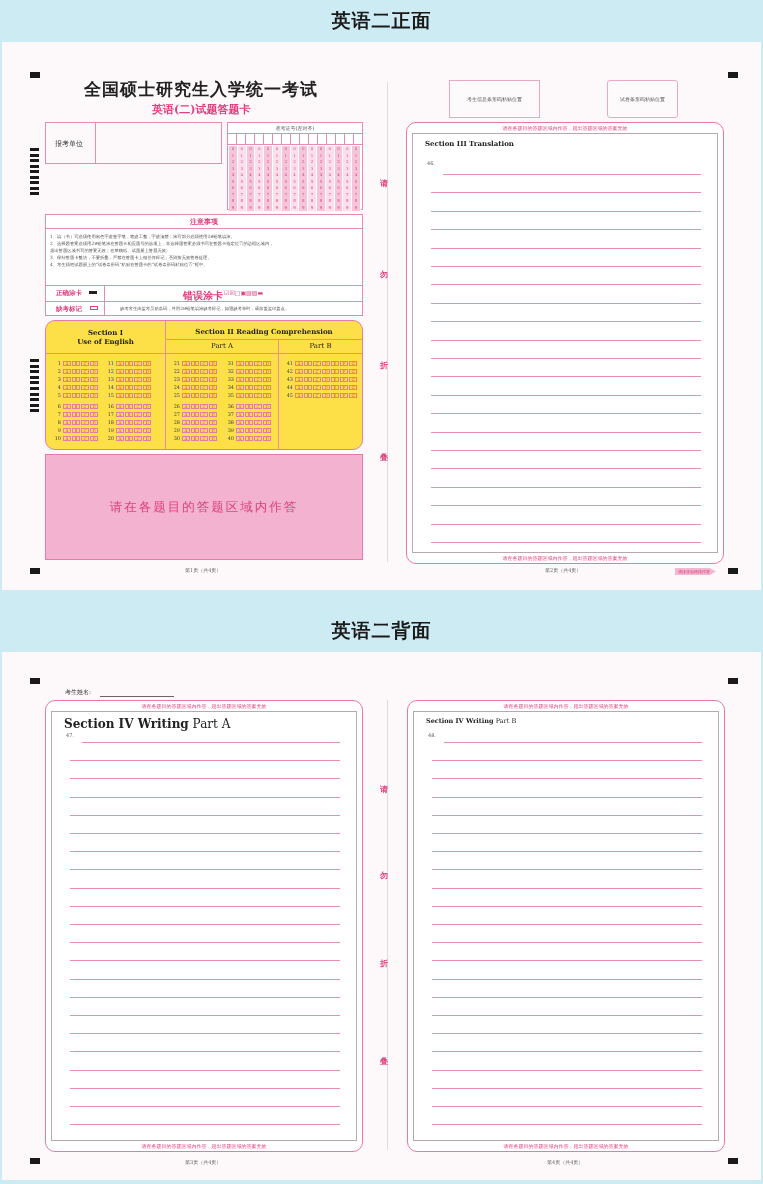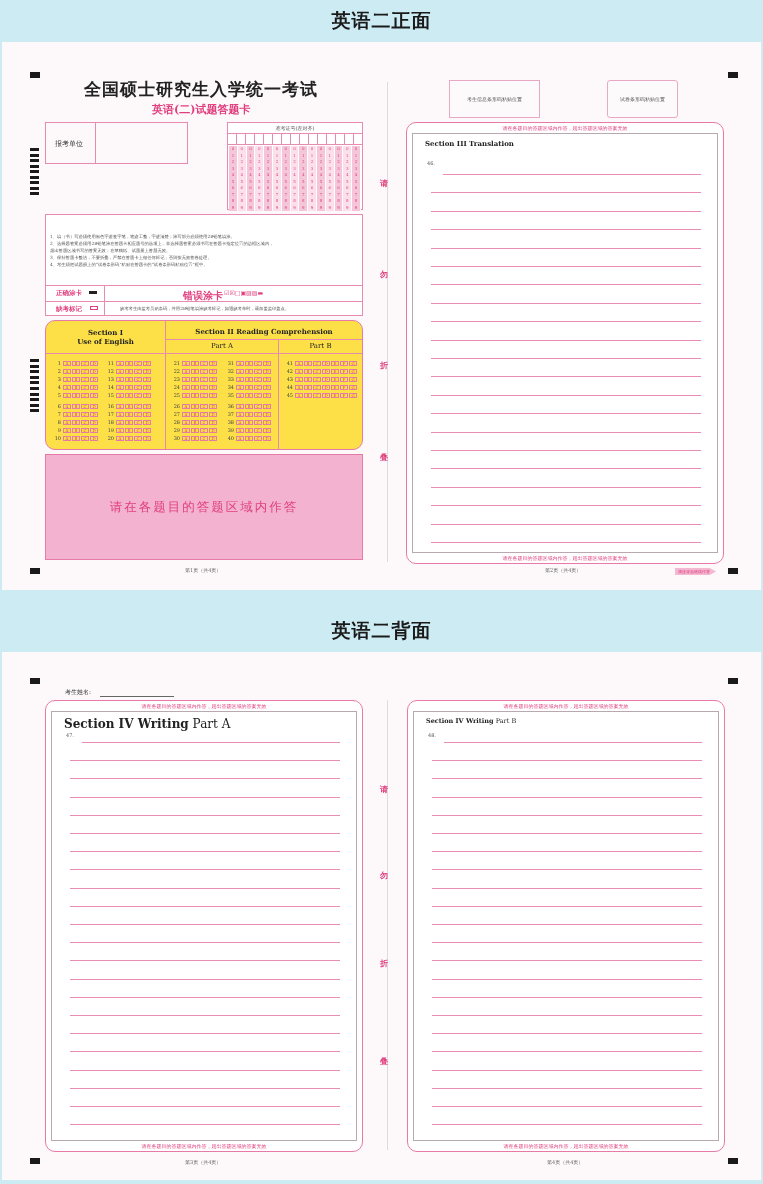--- a/index.html
+++ b/index.html
@@ -49,21 +49,21 @@
       <div></div>
       <div></div>
       <div></div>
       <div></div>
       <div></div>
       <div></div>
       <div></div>
       <div></div>
   </div>
 
-  <div class="box" style="left:43px;top:80px;width:143px;height:42px">
+  <div class="box" style="left:43px;top:80px;width:177px;height:42px">
     <div style="position:absolute;left:49px;top:0;width:1px;height:100%;background:#e88bb0"></div>
     <div class="lbl" style="left:9px;top:16px">报考单位</div>
   </div>
 
   <div class="box" style="left:225px;top:80px;width:136px;height:88px;background:#fff">
     <div class="tiny" style="position:absolute;top:2px;width:100%;text-align:center">准考证号(左对齐)</div>
     <div style="position:absolute;top:10px;left:0;right:0;height:12px;border-top:1px solid #e88bb0;border-bottom:1px solid #e88bb0;background:repeating-linear-gradient(90deg,#fff 0 8px,#e88bb0 8px 9px)"></div>
     <div class="idgrid" id="idgrid" style="left:1px;right:1px;top:23px">
         <div class="idcell">0</div>
         <div class="idcell" style="background: rgb(251, 224, 236);">0</div>
@@ -212,20 +212,21 @@
         <div class="idcell" style="background: rgb(251, 224, 236);">9</div>
         <div class="idcell">9</div>
         <div class="idcell" style="background: rgb(251, 224, 236);">9</div>
         <div class="idcell">9</div>
         <div class="idcell" style="background: rgb(251, 224, 236);">9</div>
         <div class="idcell">9</div>
       </div>
   </div>
 
   <div class="box" style="left:43px;top:172px;width:318px;height:102px;background:#fff">
+    <div style="position:absolute;top:0;width:100%;height:14px;border-bottom:1px solid #e88bb0;text-align:center;font-size:7px;font-weight:bold;line-height:14px" class="pink">注意事项</div>
     <div style="position:absolute;left:4px;top:18px;font-size:4.3px;color:#555;line-height:7px">
       <div>1、填（书）写必须使用黑色字迹签字笔，笔迹工整，字迹清楚；涂写部分必须使用2B铅笔填涂。</div>
       <div>2、选择题答案必须用2B铅笔涂在答题卡相应题号的选项上，非选择题答案必须书写在答题卡指定位置的边框区域内，</div>
       <div>   超出答题区域书写的答案无效；在草稿纸、试题册上答题无效。</div>
       <div>3、保持答题卡整洁，不要折叠，严禁在答题卡上做任何标记，否则按无效答卷处理。</div>
       <div>4、考生须把试题册上的“试卷条形码”粘贴在答题卡的“试卷条形码粘贴位置”框中。</div>
     </div>
     <div style="position:absolute;left:0;right:0;top:70px;height:1px;background:#e88bb0"></div>
     <div style="position:absolute;left:0;right:0;top:86px;height:1px;background:#e88bb0"></div>
     <div style="position:absolute;left:58px;top:70px;width:1px;height:31px;background:#e88bb0"></div>

